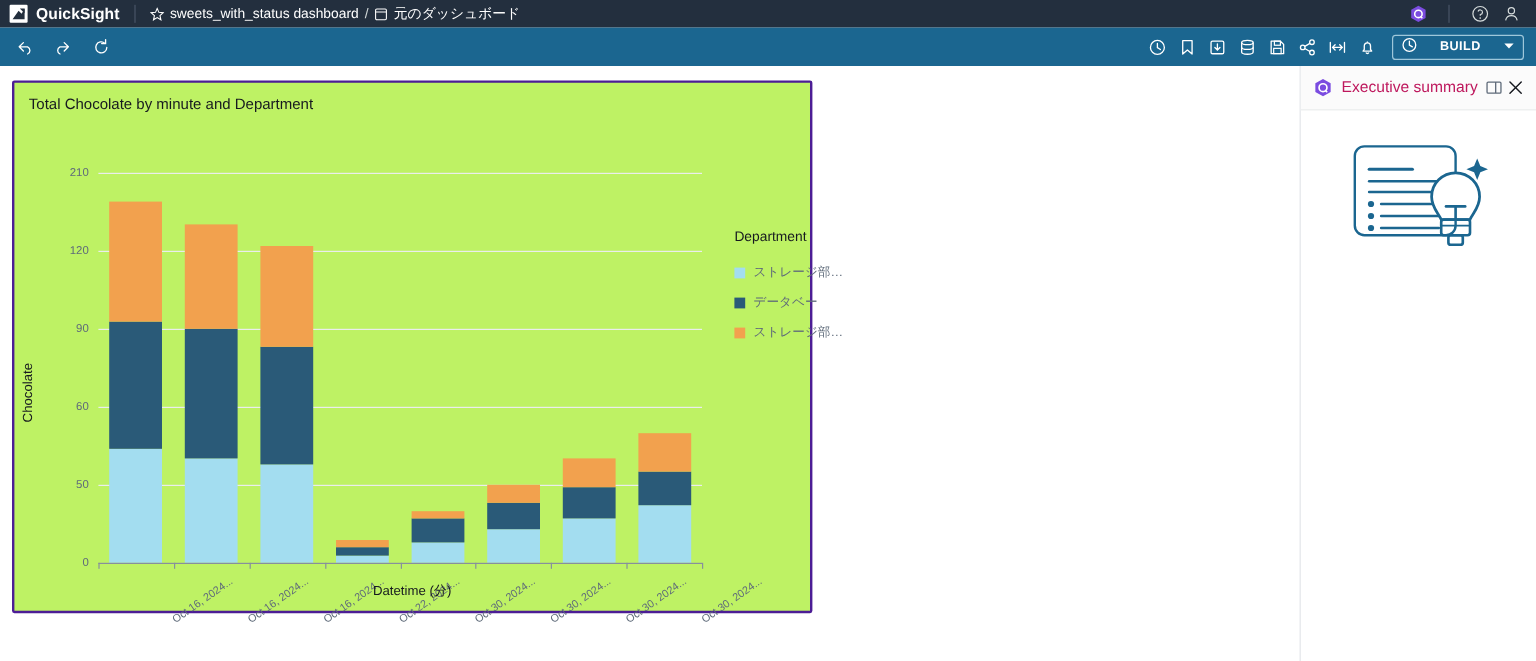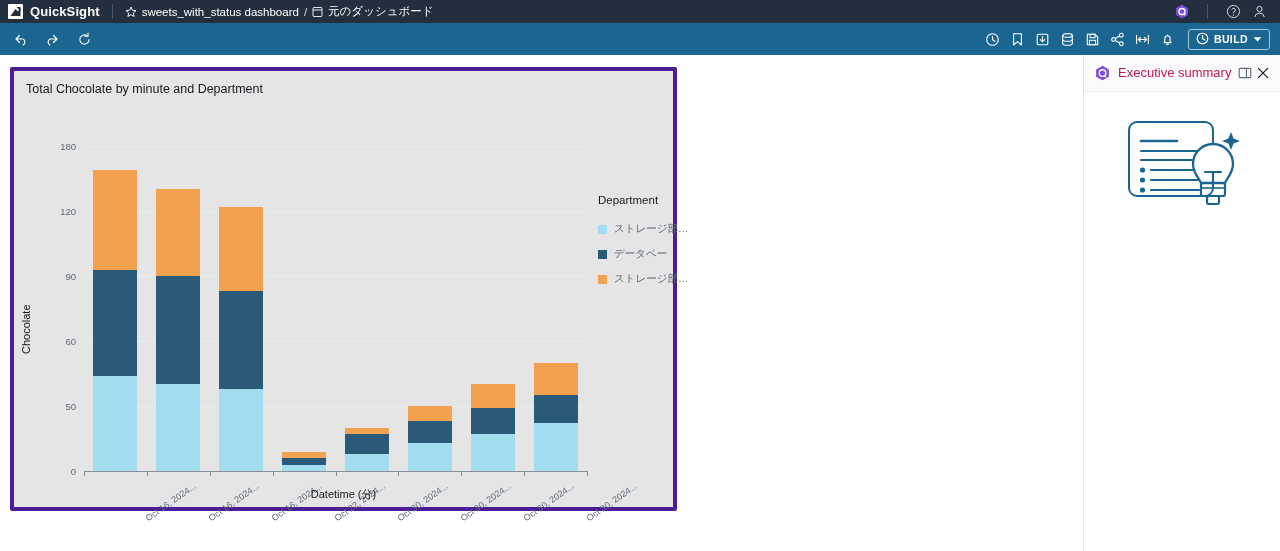--- a/index.html
+++ b/index.html
@@ -47,35 +47,35 @@
   .tbar-btn {
     width: 21px; height: 21px;
     display: flex; align-items: center; justify-content: center;
     cursor: pointer;
   }
   .build-btn {
     height: 21px;
     border: 1px solid #9ec7da;
     border-radius: 3px;
     display: flex; align-items: center;
-    gap: 5px; padding: 0 7px;
+    gap: 19px; padding: 0 7px;
     margin-left: 6px;
     color: #ffffff; font-size: 10.5px; font-weight: bold;
     letter-spacing: .4px; cursor: pointer;
   }
 
   
   .body-wrap { display: flex; width: 1280px; height: 496px; background: #fafafa; }
   .canvas { width: 1083px; height: 496px; background: #ffffff; padding: 12px 0 0 10px; }
 
   
   .visual {
     width: 667px; height: 444px;
-    background: #e5e5e5;
-    border: 4px solid #4c1d95;
+    background: #bef264;
+    border: 2px solid #4c1d95;
     border-radius: 2px;
     position: relative;
   }
   .visual-title {
     font-size: 12.5px; color: #16191f;
     padding: 11px 0 0 12px; font-weight: normal;
   }
   .chart-area { position: relative; width: 667px; height: 400px; }
 
   
@@ -99,21 +99,21 @@
     position: absolute; font-size: 9px; color: #5f6b7a;
     transform: rotate(-35deg); transform-origin: right top;
     text-align: right; white-space: nowrap;
   }
   .x-title {
     position: absolute; font-size: 11px; color: #16191f;
     text-align: center; width: 100%;
   }
 
   
-  .legend { position: absolute; left: 584px; top: 98px; }
+  .legend { position: absolute; left: 600px; top: 98px; }
   .legend-title { font-size: 11.5px; color: #16191f; margin-bottom: 16px; }
   .legend-item { display: flex; align-items: center; margin-bottom: 11px; }
   .legend-swatch { width: 9px; height: 9px; margin-right: 7px; flex: none; }
   .legend-label { font-size: 10.5px; color: #5f6b7a; white-space: nowrap; }
 
   
   .right-panel {
     width: 197px; height: 496px;
     background: #ffffff;
     border-left: 1px solid #e4e7ea;
@@ -296,21 +296,21 @@
       <div class="visual-title">Total Chocolate by minute and Department</div>
 
       <div class="chart-area">
         <div class="y-title">Chocolate</div>
         <div id="y-ticks">
             <div class="y-tick" style="top: 375px; left: 18px;">0</div>
             <div class="y-tick" style="top: 310px; left: 18px;">50</div>
             <div class="y-tick" style="top: 245px; left: 18px;">60</div>
             <div class="y-tick" style="top: 180px; left: 18px;">90</div>
             <div class="y-tick" style="top: 115px; left: 18px;">120</div>
-            <div class="y-tick" style="top: 50px; left: 18px;">180</div>
+            <div class="y-tick" style="top: 50px; left: 18px;">210</div>
           </div>
         <div id="gridlines">
             <div class="gridline" style="left: 70px; top: 310px; width: 503px;"></div>
             <div class="gridline" style="left: 70px; top: 245px; width: 503px;"></div>
             <div class="gridline" style="left: 70px; top: 180px; width: 503px;"></div>
             <div class="gridline" style="left: 70px; top: 115px; width: 503px;"></div>
             <div class="gridline" style="left: 70px; top: 50px; width: 503px;"></div>
           </div>
         <div id="bars">
             <div class="bar" style="left: 79.4375px; width: 44px; bottom: 25px; height: 325px;">

